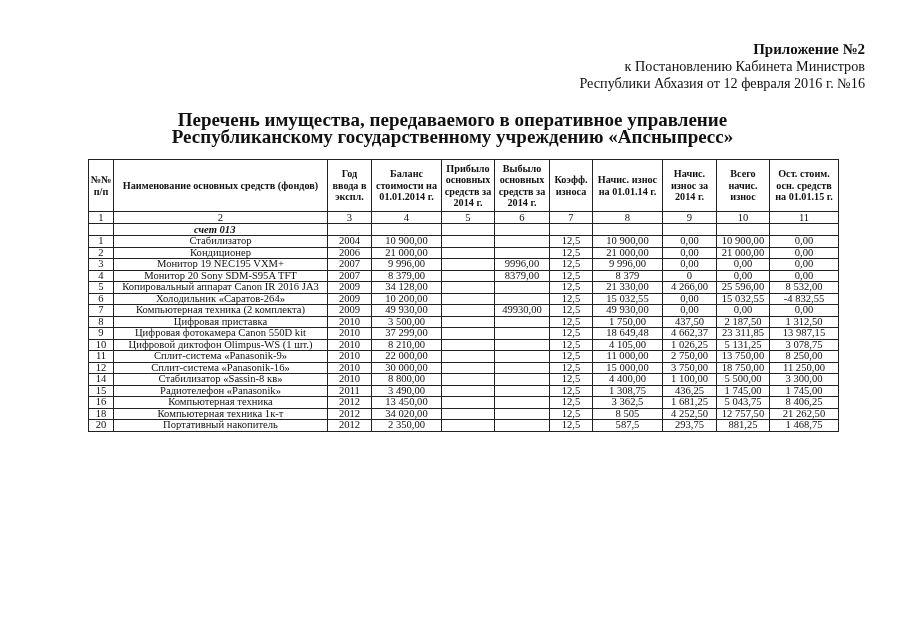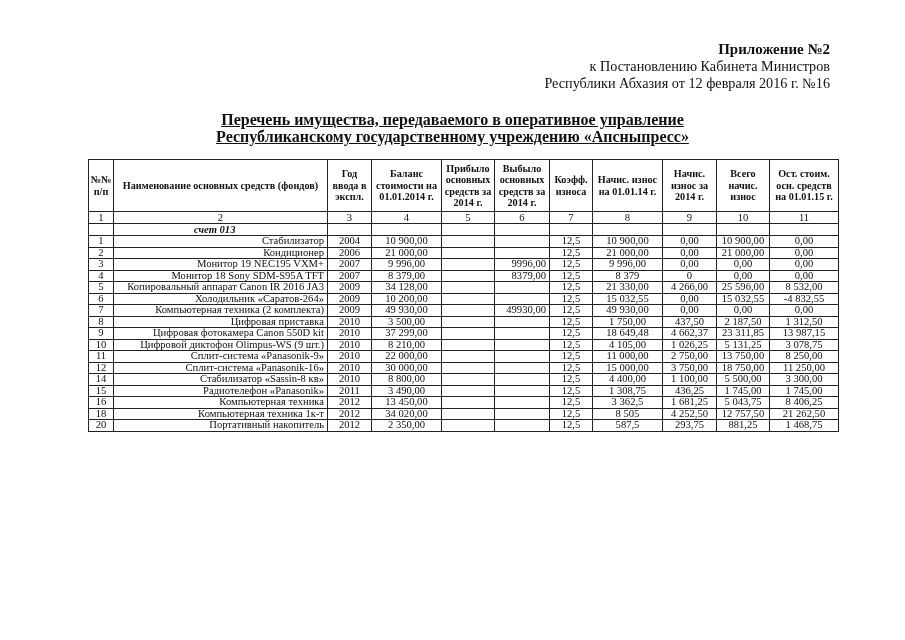--- a/index.html
+++ b/index.html
@@ -1,32 +1,32 @@
 <!DOCTYPE html>
 <html><head>
   <meta charset="utf-8">
   <style>
     html, body { margin: 0; padding: 0; background: #ffffff; }
     body { width: 905px; height: 640px; position: relative; overflow: hidden;
       font-family: "Liberation Serif", "DejaVu Serif", serif; color: #111; }
-    .appendix { position: absolute; right: 75px; top: 41px; text-align: right; font-size: 14.2px; line-height: 17px; }
+    .appendix { position: absolute; right: 40px; top: 41px; text-align: right; font-size: 14.2px; line-height: 17px; }
     .appendix .h { font-weight: bold; font-size: 15px; }
     .title { position: absolute; left: 0; width: 905px; top: 111px; text-align: center;
-      font-weight: bold; font-size: 16px; line-height: 17px; text-decoration: underline; }
+      font-weight: bold; font-size: 19px; line-height: 17px; }
     table.grid { position: absolute; left: 88px; top: 159px; border-collapse: collapse;
       table-layout: fixed; width: 750px; font-size: 10.6px; }
     table.grid td, table.grid th { border: 1px solid #222; padding: 0 3px; white-space: nowrap; overflow: hidden; }
     table.grid th { font-weight: bold; text-align: center; line-height: 11.5px; height: 51px; font-size: 10.2px; white-space: normal; padding: 0 1px; }
     table.grid tr.num td { text-align: center; height: 11px; line-height: 11px; }
     table.grid tr.section td { height: 11px; line-height: 11px; }
     table.grid tr.section td.lbl { font-weight: bold; padding-left: 80px; font-style: italic; }
     table.grid tr.row td { height: 10.5px; line-height: 10.5px; }
     .c { text-align: center; }
-    .l { text-align: right; margin-top: 28px; }
-    .r { text-align: right; margin-left: 36px; }
+    .l { text-align: center; margin-top: 28px; }
+    .r { text-align: center; margin-left: 36px; }
   </style>
 </head>
 <body>
 
 <div class="appendix">
   <div class="h">Приложение №2</div>
   <div>к Постановлению Кабинета Министров</div>
   <div>Республики Абхазия от 12 февраля 2016 г. №16</div>
 </div>
 
@@ -125,21 +125,21 @@
         <td class="c"></td>
         <td class="r">9996,00</td>
         <td class="c">12,5</td>
         <td class="c">9 996,00</td>
         <td class="c">0,00</td>
         <td class="c">0,00</td>
         <td class="c">0,00</td>
       </tr>
       <tr class="row">
         <td class="c">4</td>
-        <td class="l">Монитор 18 Sony SDM-S95A TFT</td>
+        <td class="l">Монитор 20 Sony SDM-S95A TFT</td>
         <td class="c">2007</td>
         <td class="c">8 379,00</td>
         <td class="c"></td>
         <td class="r">8379,00</td>
         <td class="c">12,5</td>
         <td class="c">8 379</td>
         <td class="c">0</td>
         <td class="c">0,00</td>
         <td class="c">0,00</td>
       </tr>
@@ -203,21 +203,21 @@
         <td class="c"></td>
         <td class="r"></td>
         <td class="c">12,5</td>
         <td class="c">18 649,48</td>
         <td class="c">4 662,37</td>
         <td class="c">23 311,85</td>
         <td class="c">13 987,15</td>
       </tr>
       <tr class="row">
         <td class="c">10</td>
-        <td class="l">Цифровой диктофон Olimpus-WS (9 шт.)</td>
+        <td class="l">Цифровой диктофон Olimpus-WS (1 шт.)</td>
         <td class="c">2010</td>
         <td class="c">8 210,00</td>
         <td class="c"></td>
         <td class="r"></td>
         <td class="c">12,5</td>
         <td class="c">4 105,00</td>
         <td class="c">1 026,25</td>
         <td class="c">5 131,25</td>
         <td class="c">3 078,75</td>
       </tr>

